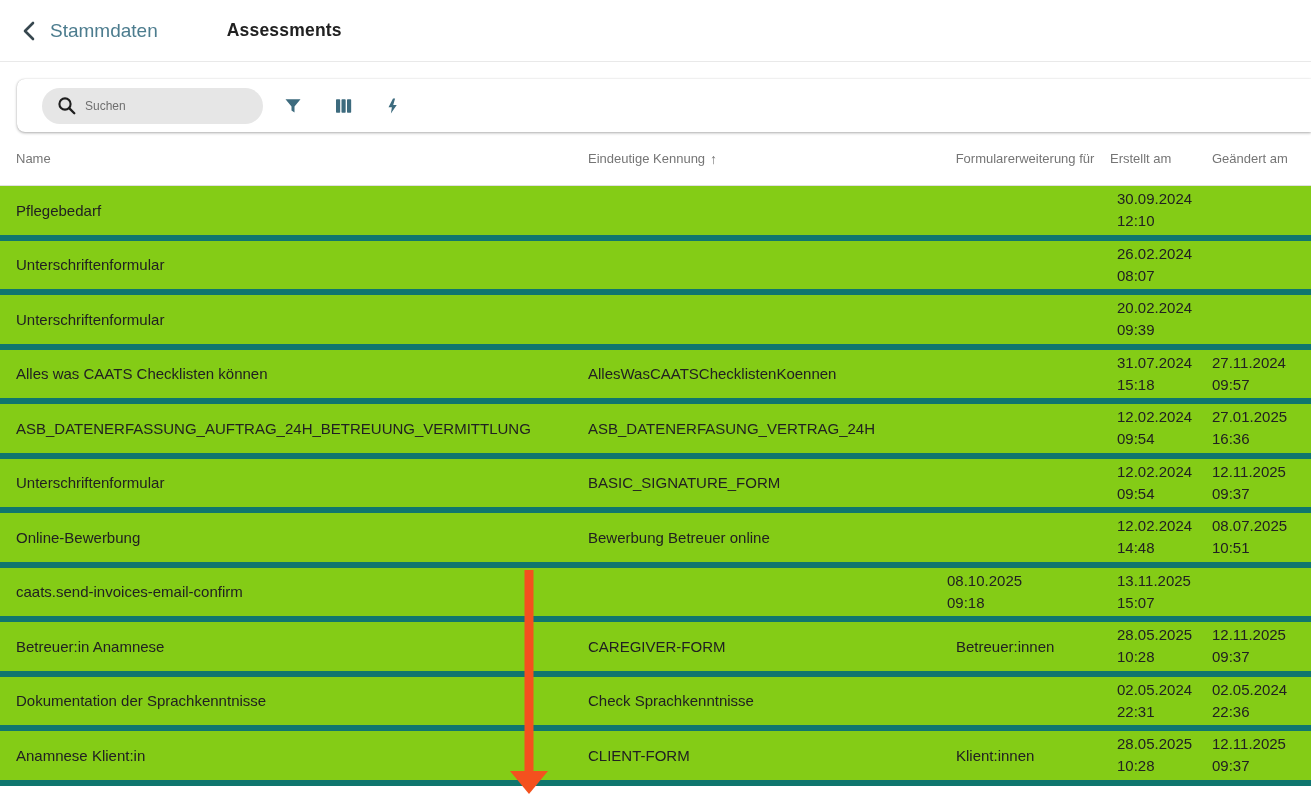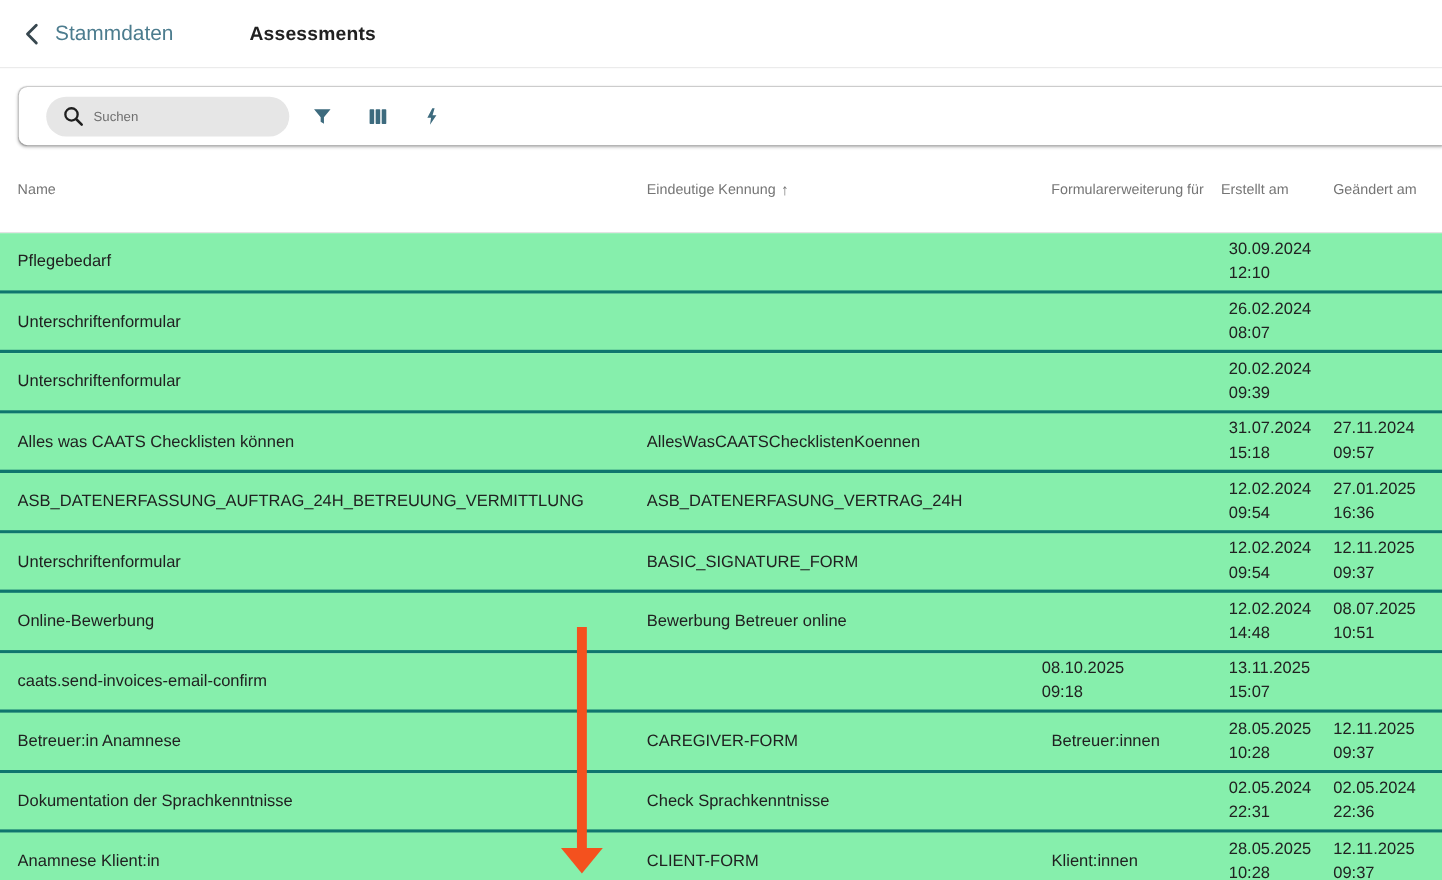--- a/index.html
+++ b/index.html
@@ -26,26 +26,26 @@
   .search-pill input::placeholder { color:#6f6f6f; opacity:1; }
   .icon-btn { width:44px; height:40px; margin-left:6px; display:flex; align-items:center;
               justify-content:center; cursor:pointer; border:none; background:transparent; }
   .icon-btn:first-of-type { margin-left:8px; }
 
   
   .table-wrap { position:absolute; left:0; top:132px; right:0; }
   .grid-row { display:grid;
               grid-template-columns:572px 352px 170px 95px 90px;
               padding-left:16px; padding-right:16px; align-items:center; }
-  .thead { height:80px; border-bottom:1px solid #e0e0e0; }
+  .thead { height:54px; border-bottom:1px solid #e0e0e0; }
   .th { font-size:13px; color:#757575; line-height:16px; }
   .th-center { text-align:center; padding:0 14px; }
   .th-sort { display:inline-flex; align-items:center; gap:5px; }
   .sort-arrow { font-size:14px; font-weight:700; color:#757575; }
-  .tr { height:54.5px; border-bottom:3px solid #0f766e; cursor:pointer; background:#86efac; }
+  .tr { height:54.5px; border-bottom:6px solid #0f766e; cursor:pointer; background:#84cc16; }
   .td { font-size:15px; color:#212121; white-space:nowrap; overflow:hidden; text-overflow:ellipsis; }
   .td-erw { padding-left:16px; }
   .td-date { line-height:22px; }
   .td-date .t2 { display:block; }
 
   
   .anno-arrow { position:absolute; left:509px; top:570px; z-index:5; pointer-events:none; }
 </style>
 </head>
 <body>

